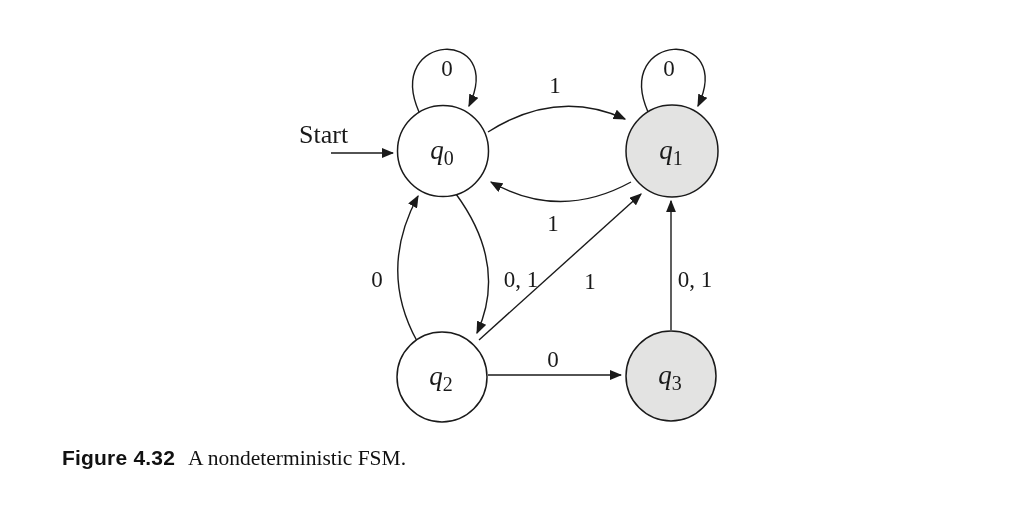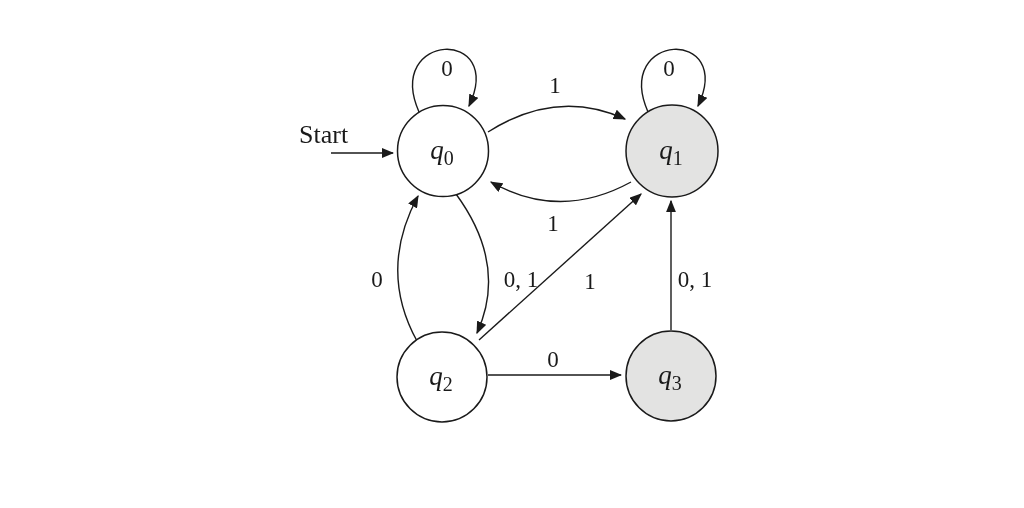--- a/index.html
+++ b/index.html
@@ -124,14 +124,17 @@
       <text class="state-label" x="671" y="159"><tspan>q</tspan><tspan class="sub" dy="6">1</tspan></text>
 
       <circle class="state-circle" cx="442" cy="377" r="45"></circle>
       <text class="state-label" x="441" y="385"><tspan>q</tspan><tspan class="sub" dy="6">2</tspan></text>
 
       <circle class="state-circle accepting" cx="671" cy="376" r="45"></circle>
       <text class="state-label" x="670" y="384"><tspan>q</tspan><tspan class="sub" dy="6">3</tspan></text>
     </g>
   </svg>
 
+  <div class="caption">
+    <span class="fig-num">Figure 4.32</span><span class="fig-text">A nondeterministic FSM.</span>
+  </div>
 
 </div>
 
 </body></html>

